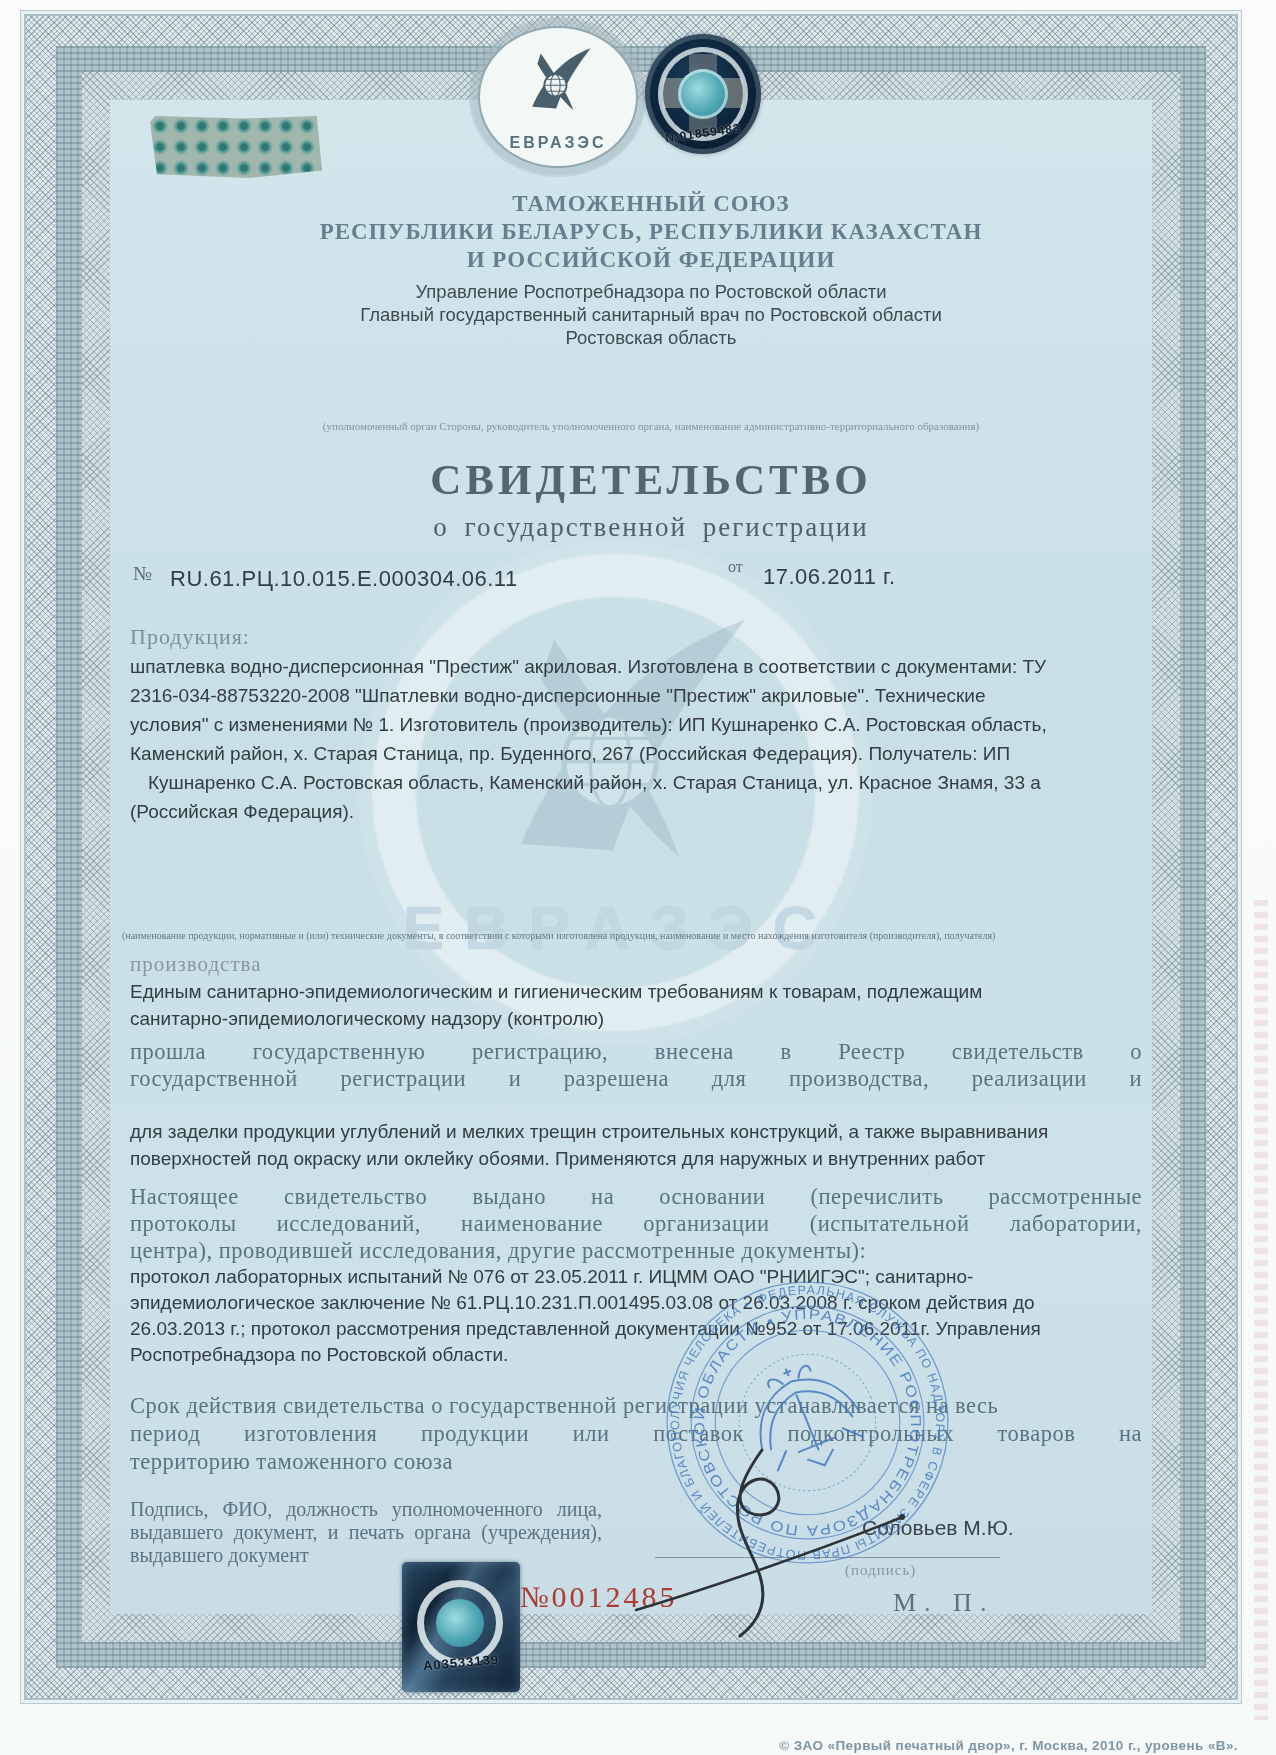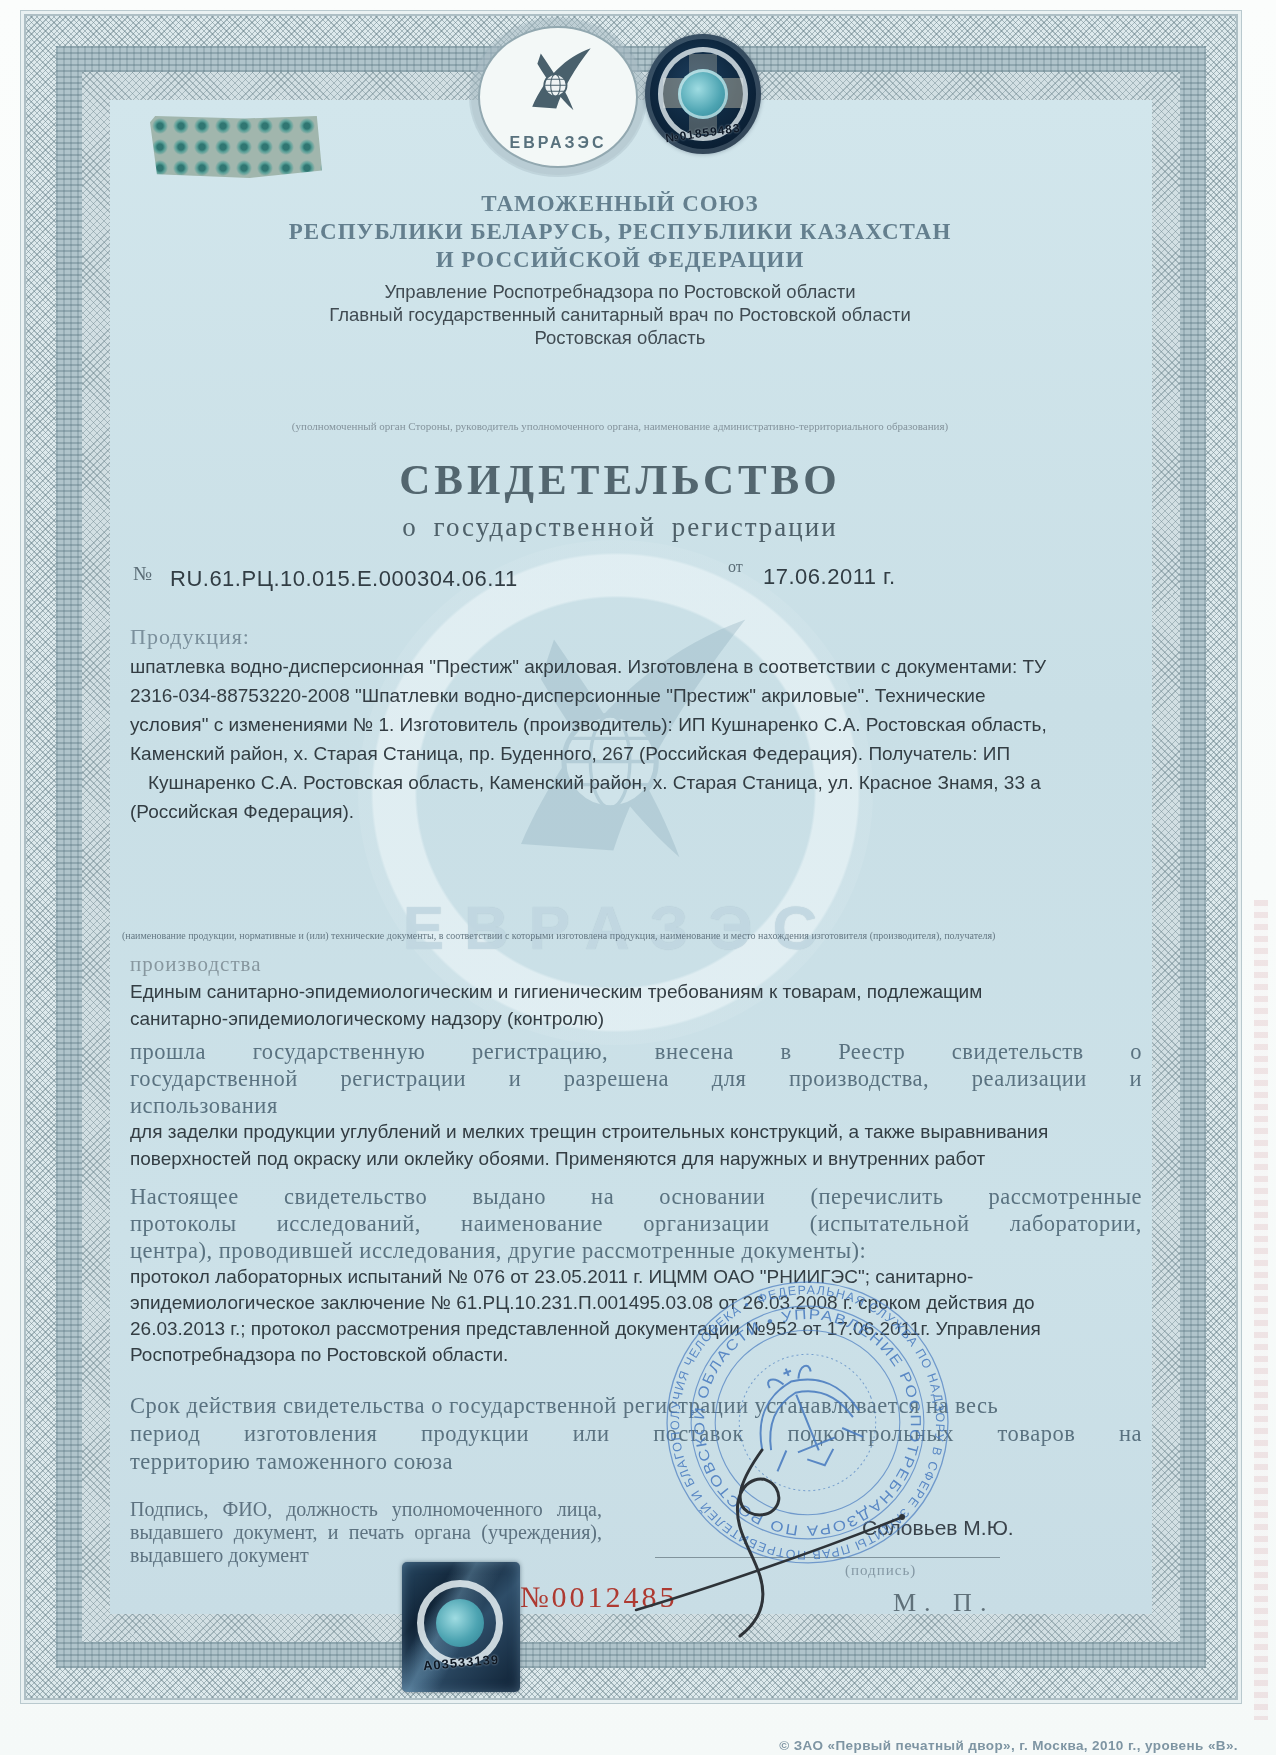--- a/index.html
+++ b/index.html
@@ -69,21 +69,21 @@
     background:linear-gradient(118deg,transparent 28%,rgba(145,195,225,.35) 40%,transparent 56%);}
   .holo-bot .ring{position:absolute;left:15px;top:18px;width:86px;height:86px;border-radius:50%;
     border:7px solid rgba(232,241,245,.85);box-sizing:border-box;}
   .holo-bot .core{position:absolute;left:34px;top:37px;width:48px;height:48px;border-radius:50%;
     background:radial-gradient(circle at 40% 40%,#9fdce2 0%,#4da4b2 55%,#2b7e90 100%);}
   .holo-bot-num{position:absolute;left:6px;bottom:22px;width:106px;text-align:center;transform:rotate(-5deg);
     font-size:13px;font-weight:bold;letter-spacing:1px;color:#0e1722;
     text-shadow:0 0 2px rgba(195,215,228,.75);}
   
   .tz{position:absolute;z-index:2;}
-  .center{left:0;width:1240px;text-align:center;}
+  .center{left:0;width:1240px;text-align:center;padding-left:31px;}
   .hdr-serif{font-family:"Liberation Serif",serif;font-weight:bold;font-size:23px;line-height:28px;
     color:#647f8e;letter-spacing:1px;}
   .hdr-sans{font-size:18.5px;line-height:23px;color:#404b52;}
   .cap{font-family:"Liberation Serif",serif;font-size:11px;color:#84939c;white-space:nowrap;}
   .cap2{font-family:"Liberation Serif",serif;font-size:10px;color:rgba(92,111,123,.92);white-space:nowrap;}
   .title-main{font-family:"Liberation Serif",serif;font-weight:bold;font-size:43px;letter-spacing:4px;color:#53666f;}
   .title-sub{font-family:"Liberation Serif",serif;font-size:27px;letter-spacing:2px;word-spacing:7px;color:#4e6069;}
   .num-label{font-family:"Liberation Serif",serif;font-size:20px;color:#5b6d77;}
   .num-val{font-size:22px;letter-spacing:.5px;color:#323d44;text-align:center;}
   .prod-label{font-family:"Liberation Serif",serif;font-size:22px;color:#7b909c;letter-spacing:1px;}
@@ -172,21 +172,20 @@
   <div class="tz sansline" style="left:130px;top:768px;margin-left:18px;">Кушнаренко С.А. Ростовская область, Каменский район, х. Старая Станица, ул. Красное Знамя, 33 а</div>
   <div class="tz sansline" style="left:130px;top:797px;">(Российская Федерация).</div>
   <div class="tz cap2" style="left:122px;top:930px;">(наименование продукции, нормативные и (или) технические документы, в соответствии с которыми изготовлена продукция, наименование и место нахождения изготовителя (производителя), получателя)</div>
 
   <div class="tz serifgray" style="left:130px;top:952px;">производства</div>
   <div class="tz sansline" style="left:130px;top:977px;">Единым санитарно-эпидемиологическим и гигиеническим требованиям к товарам, подлежащим</div>
   <div class="tz sansline" style="left:130px;top:1004px;">санитарно-эпидемиологическому надзору (контролю)</div>
 
   <div class="tz bigserif jl" style="left:130px;top:1038px;">прошла  государственную  регистрацию,  внесена  в  Реестр  свидетельств  о</div>
   <div class="tz bigserif jl" style="left:130px;top:1065px;">государственной  регистрации  и  разрешена  для  производства,  реализации  и</div>
-  <div class="tz bigserif" style="left:130px;top:1092px;">использования</div>
 
   <div class="tz sansline" style="left:130px;top:1117px;">для заделки продукции углублений и мелких трещин строительных конструкций, а также выравнивания</div>
   <div class="tz sansline" style="left:130px;top:1144px;">поверхностей под окраску или оклейку обоями. Применяются для наружных и внутренних работ</div>
 
   <div class="tz bigserif jl" style="left:130px;top:1183px;">Настоящее  свидетельство  выдано  на  основании  (перечислить  рассмотренные</div>
   <div class="tz bigserif jl" style="left:130px;top:1210px;">протоколы  исследований,  наименование  организации  (испытательной  лаборатории,</div>
   <div class="tz bigserif" style="left:130px;top:1237px;">центра), проводившей исследования, другие рассмотренные документы):</div>
   <div class="tz sansline" style="left:130px;top:1262px;">протокол лабораторных испытаний № 076 от 23.05.2011 г. ИЦММ ОАО "РНИИГЭС"; санитарно-</div>
   <div class="tz sansline" style="left:130px;top:1288px;">эпидемиологическое заключение № 61.РЦ.10.231.П.001495.03.08 от 26.03.2008 г. сроком действия до</div>
   <div class="tz sansline" style="left:130px;top:1314px;">26.03.2013 г.; протокол рассмотрения представленной документации №952 от 17.06.2011г. Управления</div>

